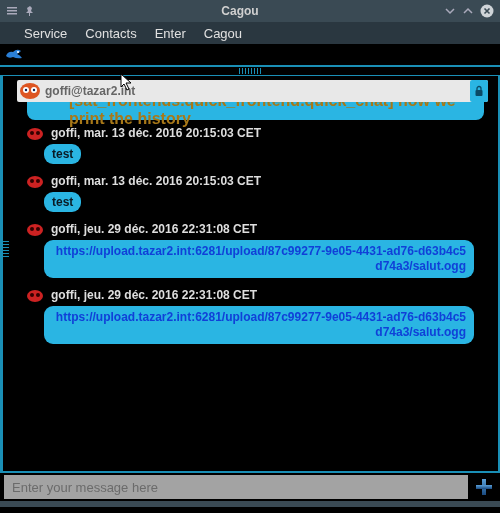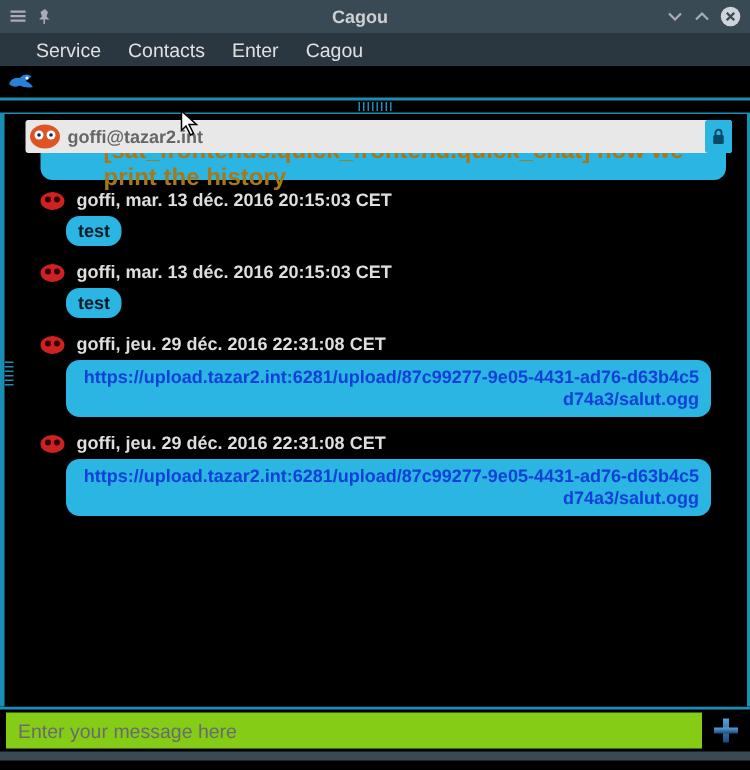--- a/index.html
+++ b/index.html
@@ -35,21 +35,21 @@
 .msg-header { display: flex; align-items: flex-start; gap: 6px; margin-bottom: 2px; }
 .msg-avatar { width: 20px; height: 16px; }
 .msg-meta { color: #dedede; font-size: 12px; }
 .msg-bubble { background: #2ab5e3; color: #0a1a24; display: inline-block; padding: 3px 8px; border-radius: 9px; margin-left: 19px; font-size: 12px; max-width: 430px; word-break: break-all; }
 .msg-bubble.link { color: #1040d8; line-height: 1.25; padding: 4px 8px; text-align: right; }
 
 .side-grip { position: absolute; left: 0; top: 150px; width: 6px; height: 46px; display: flex; flex-direction: column; gap: 2px; justify-content: center; }
 .side-grip span { height: 1px; width: 6px; background: #1a8fb6; }
 
 .input-row { background: #000; height: 30px; display: flex; align-items: center; gap: 4px; padding: 0 4px; border-top: 2px solid #1a8fb6; }
-.msg-input { flex: 1; height: 24px; background: #84cc16; border: none; padding: 0 8px; font-size: 13px; color: #333; outline: none; }
+.msg-input { flex: 1; height: 24px; background: #a3a3a3; border: none; padding: 0 8px; font-size: 13px; color: #333; outline: none; }
 .msg-input::placeholder { color: #6b6b6b; }
 .add-btn { width: 24px; height: 24px; display: flex; align-items: center; justify-content: center; cursor: pointer; }
 
 .bottom-border { height: 6px; background: #3a4a54; }
 
 .cursor { position: absolute; top: 73px; left: 120px; pointer-events: none; }
 </style>
 </head>
 <body>
 

